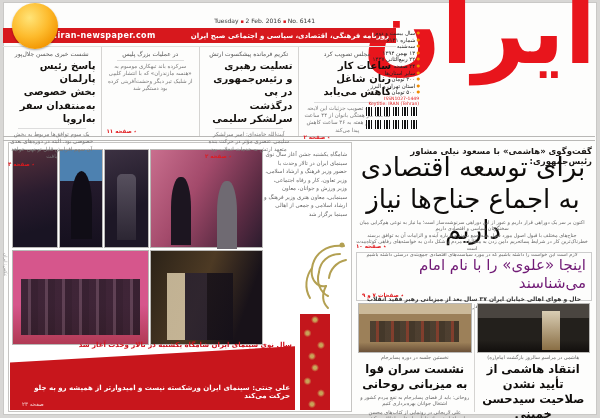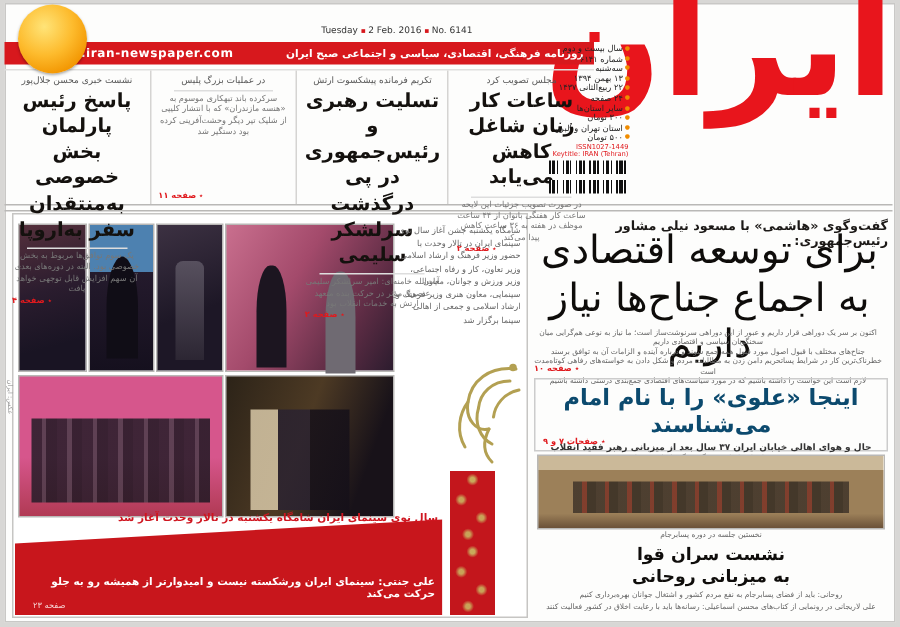--- a/index.html
+++ b/index.html
@@ -31,21 +31,21 @@
   .barcode{left:366px;width:52px;height:9px;z-index:4;
      background:repeating-linear-gradient(90deg,#111 0 1px,#fff 1px 2px,#111 2px 4px,#fff 4px 5px,#111 5px 6px,#fff 6px 9px);}
   .bc1{top:107px;} .bc2{top:120px;}
 
   
   .toprow{left:3px;top:46px;width:393px;height:89px;display:flex;direction:rtl;
           border-top:1px solid #e0dfdd;z-index:2;}
   .tcol{flex:1;padding:3px 5px 2px;display:flex;flex-direction:column;box-sizing:border-box;}
   .tcol+.tcol{border-left:none;border-right:1px solid #d5d4d2;}
   .kicker-s{font-size:6px;color:#555;text-align:center;}
-  .head-s{font-size:13px;font-weight:bold;color:#14110e;text-align:center;line-height:1.32;margin-top:2px;}
+  .head-s{font-size:10px;font-weight:bold;color:#14110e;line-height:1.32;margin-top:2px;}
   .col-hr{border-top:1px solid #ddd;margin:3px 10px 2px;}
   .body-s{font-size:5.5px;color:#777;text-align:center;line-height:1.35;}
   .pmark{margin-top:auto;font-size:5.5px;color:#e01a1e;font-weight:bold;text-align:left;direction:rtl;}
   .pmark .fl{color:#e01a1e;font-size:5px;}
 
   .hr1{left:3px;top:136px;width:592px;height:3px;border-top:1px solid #b9b8b6;border-bottom:1px solid #b9b8b6;}
 
   
   .fest{left:8px;top:142px;width:344px;height:270px;border:1px solid #c6c5c3;background:#fff;box-sizing:border-box;}
   .photo{position:absolute;box-shadow:0 0 0 1px #b9b8b6;}
@@ -93,21 +93,21 @@
               z-index:2;}
   .banner-page{position:absolute;bottom:3px;left:12px;color:#f6d2d2;font-size:5.5px;z-index:2;}
 
   
   .main-kicker{left:360px;top:146px;width:232px;text-align:right;font-size:8.5px;font-weight:bold;color:#1c1917;}
   .main-h1{left:354px;top:152px;width:238px;text-align:center;font-size:26px;font-weight:normal;
            color:#0e0c0a;line-height:1.22;letter-spacing:-.5px;}
   .main-body{left:352px;top:219px;width:240px;font-size:5px;color:#666;text-align:center;line-height:1.28;}
   .main-page{left:356px;top:243px;font-size:5.5px;color:#e01a1e;font-weight:bold;direction:rtl;}
   .fbox{left:356px;top:252px;width:236px;height:49px;border:1px solid #ccc;box-sizing:border-box;}
-  .fbox-h{font-size:15px;font-weight:bold;color:#0c4a6e;text-align:center;margin:3px 5px 0;}
+  .fbox-h{font-size:15px;font-weight:normal;color:#701a75;text-align:right;margin:3px 5px 0;}
   .fbox-s1{font-size:6px;color:#333;font-weight:bold;text-align:center;margin-top:3px;}
   .fbox-s2{font-size:5.5px;color:#555;text-align:center;margin-top:1px;}
   .fbox-page{position:absolute;left:5px;bottom:2px;font-size:5.5px;color:#e01a1e;font-weight:bold;direction:rtl;}
 
   .brow{left:356px;top:304px;width:236px;height:108px;display:flex;direction:rtl;}
   .bcol{flex:1;position:relative;padding:0 3px;box-sizing:border-box;display:flex;flex-direction:column;}
   .bcol+.bcol{border-left:none;border-right:1px solid #d5d4d2;}
   .bphoto{width:100%;height:48px;box-shadow:0 0 0 1px #b9b8b6;position:relative;flex:none;}
   .bphoto1{background:linear-gradient(#4a4540 0 30%,#23201c 30% 75%,#120f0d);}
   .bphoto1::after{content:"";position:absolute;left:58%;top:15%;width:16%;height:80%;
@@ -237,20 +237,27 @@
 
   <div class="abs fbox">
     <div class="fbox-h rtl">اینجا «علوی» را با نام امام می‌شناسند</div>
     <div class="fbox-s1 rtl">حال و هوای اهالی خیابان ایران ۳۷ سال بعد از میزبانی رهبر فقید انقلاب</div>
     <div class="fbox-s2 rtl">بررسی ادبیات انقلاب در گفت‌وگو با راضیه تجار</div>
     <div class="fbox-page"><span>٭</span> <span>صفحات ۷ و ۹</span></div>
   </div>
 
   <div class="abs brow">
     <div class="bcol">
+      <div class="bphoto bphoto1"></div>
+      <div class="bcap rtl">هاشمی در مراسم سالروز بازگشت امام(ره)</div>
+      <div class="bhead rtl ml">انتقاد هاشمی از تأیید نشدن
+صلاحیت سیدحسن خمینی</div>
+
+    </div>
+    <div class="bcol">
       <div class="bphoto bphoto2"></div>
       <div class="bcap rtl">نخستین جلسه در دوره پسابرجام</div>
       <div class="bhead rtl ml">نشست سران قوا
 به میزبانی روحانی</div>
       <div class="bbody rtl">روحانی: باید از فضای پسابرجام به نفع مردم کشور و اشتغال جوانان بهره‌برداری کنیم</div>
       <div class="bbody rtl">علی لاریجانی در رونمایی از کتاب‌های محسن اسماعیلی: رسانه‌ها باید با رعایت اخلاق در کشور فعالیت کنند</div>
 
     </div>
   </div>
 </div>

